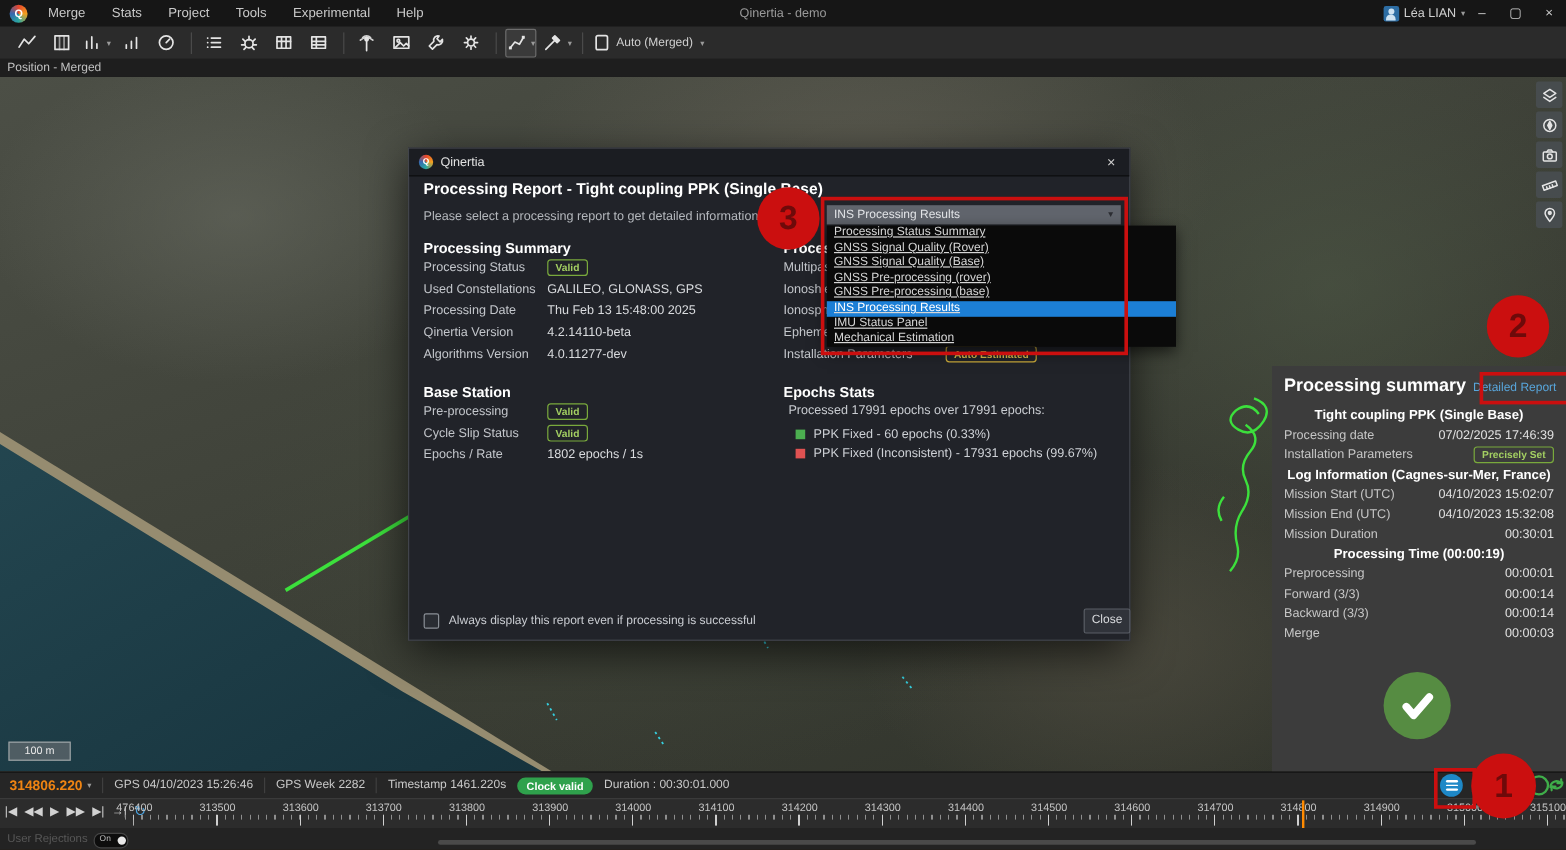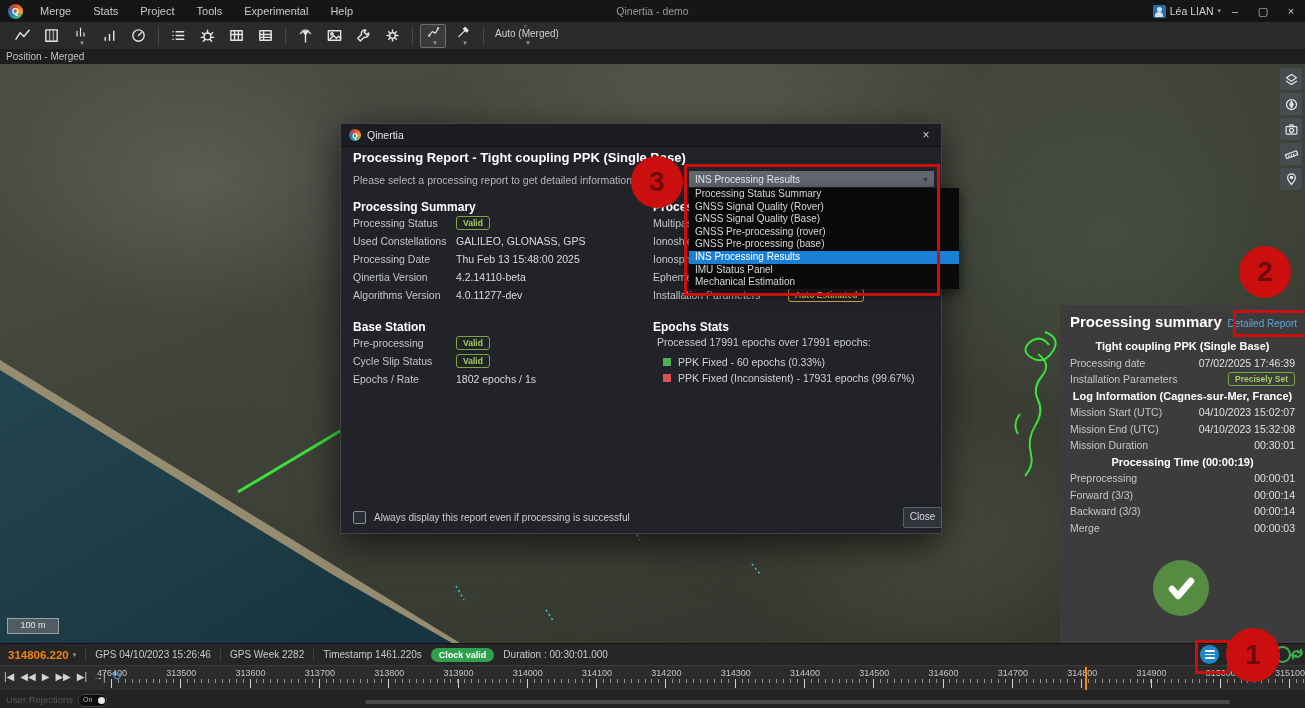--- a/index.html
+++ b/index.html
@@ -16,21 +16,21 @@
   #win-title{position:absolute;left:0;right:0;text-align:center;font-size:10.5px;color:#9a9a9a;pointer-events:none;}
   #tb-right{margin-left:auto;display:flex;align-items:center;height:38px;z-index:2;padding-left:48px;}
   .avatar{width:13px;height:13px;background:#2d6da3;border-radius:2px;margin-right:4px;position:relative;}
   .avatar:before{content:"";position:absolute;left:4px;top:2px;width:5px;height:5px;border-radius:50%;background:#cfe3f2;}
   .avatar:after{content:"";position:absolute;left:2.5px;top:7.5px;width:8px;height:5px;border-radius:4px 4px 0 0;background:#cfe3f2;}
   #user-name{font-size:10.5px;color:#d0d0d0;}
   .caret{font-size:7px;color:#9a9a9a;margin-left:4px;}
   .win-btn{width:28px;height:22px;text-align:center;line-height:22px;font-size:11px;color:#cfcfcf;}
   
   #toolbar{left:0;top:22px;width:1305px;height:27px;background:#2b2b2b;display:flex;align-items:center;padding-left:10px;z-index:30;box-sizing:border-box;}
-  .tb-btn{height:22px;min-width:24px;display:flex;align-items:center;justify-content:center;margin-right:5px;border-radius:2px;flex-direction:column;}
+  .tb-btn{height:22px;min-width:24px;display:flex;align-items:center;justify-content:center;margin-right:5px;border-radius:2px;}
   .tb-btn.boxed{border:1px solid #6d6d6d;background:#3a3a3a;}
   .tb-sep{width:1px;height:18px;background:#4a4a4a;margin:0 7px 0 3px;}
   .icon *{stroke:#e4e4e4;fill:none;stroke-width:1.5;stroke-linecap:round;stroke-linejoin:round;}
   #mode-label{font-size:10px;color:#cfcfcf;margin:0 2px 0 4px;}
   
   #viewtab{left:0;top:49px;width:1305px;height:15px;background:#1e1e1e;font-size:10px;color:#c0c0c0;line-height:15px;padding-left:6px;z-index:5;box-sizing:border-box;}
   
   #map{left:0;top:64px;width:1305px;height:579px;overflow:hidden;background:
     radial-gradient(ellipse 300px 200px at 15% 20%, rgba(105,108,98,.55), transparent 70%),
     radial-gradient(ellipse 420px 260px at 55% 15%, rgba(118,112,100,.45), transparent 70%),
@@ -61,21 +61,21 @@
   .pill{border:1px solid #79a93c;color:#a3cf62;border-radius:3px;font-size:8.5px;font-weight:bold;padding:1px 6px;line-height:10px;}
   .pill-yellow{border-color:#c9a93a;color:#dcc14b;}
   .ep-item{display:flex;align-items:center;height:16px;font-size:10.5px;color:#ced1d6;}
   .ep-sq{width:8px;height:8px;margin-right:7px;flex:none;}
   .chk{width:11px;height:11px;border:1px solid #8a8f96;background:#2a2d33;border-radius:2px;margin-right:8px;flex:none;}
   #dlg-close-btn{position:absolute;left:562px;top:383px;width:37px;height:19px;background:#30333a;border:1px solid #5a5e66;border-radius:2px;color:#d8dadd;font-size:10px;text-align:center;line-height:18px;}
   
   #dd-field{position:absolute;left:348px;top:47px;width:245px;height:16px;background:#61656d;z-index:6;display:flex;align-items:center;box-sizing:border-box;padding-left:6px;}
   #dd-field .val{font-size:10px;color:#e4e6e9;}
   #dd-field .arrow{margin-left:auto;margin-right:5px;font-size:7px;color:#2c2e33;}
-  #dd-list{position:absolute;left:348px;top:64px;width:270px;background:#0a0a0a;z-index:6;box-shadow:0 4px 12px rgba(0,0,0,.6);}
+  #dd-list{position:absolute;left:348px;top:64px;width:291px;background:#0a0a0a;z-index:6;box-shadow:0 4px 12px rgba(0,0,0,.6);text-decoration:underline;}
   .dd-opt{height:12.6px;line-height:12.6px;font-size:10px;color:#d6d6d6;padding-left:6px;white-space:nowrap;overflow:hidden;}
   .dd-opt.selected{background:#1c7fd6;color:#fff;}
   
   #panel{left:1060px;top:305px;width:245px;height:338px;background:#3c3c3c;z-index:8;}
   #panel-title{position:absolute;left:10px;top:8px;font-size:15px;font-weight:bold;color:#fff;}
   #detailed-link{position:absolute;right:8px;top:13px;font-size:10px;color:#58a6dc;}
   .sp-stack{position:absolute;left:0;top:33px;right:0;}
   .sp-header{height:16.5px;line-height:16.5px;text-align:center;font-size:11px;font-weight:bold;color:#fff;}
   .sp-row{height:16.5px;display:flex;align-items:center;justify-content:space-between;padding:0 10px;font-size:10.5px;}
   .sp-label{color:#c6c6c6;}

